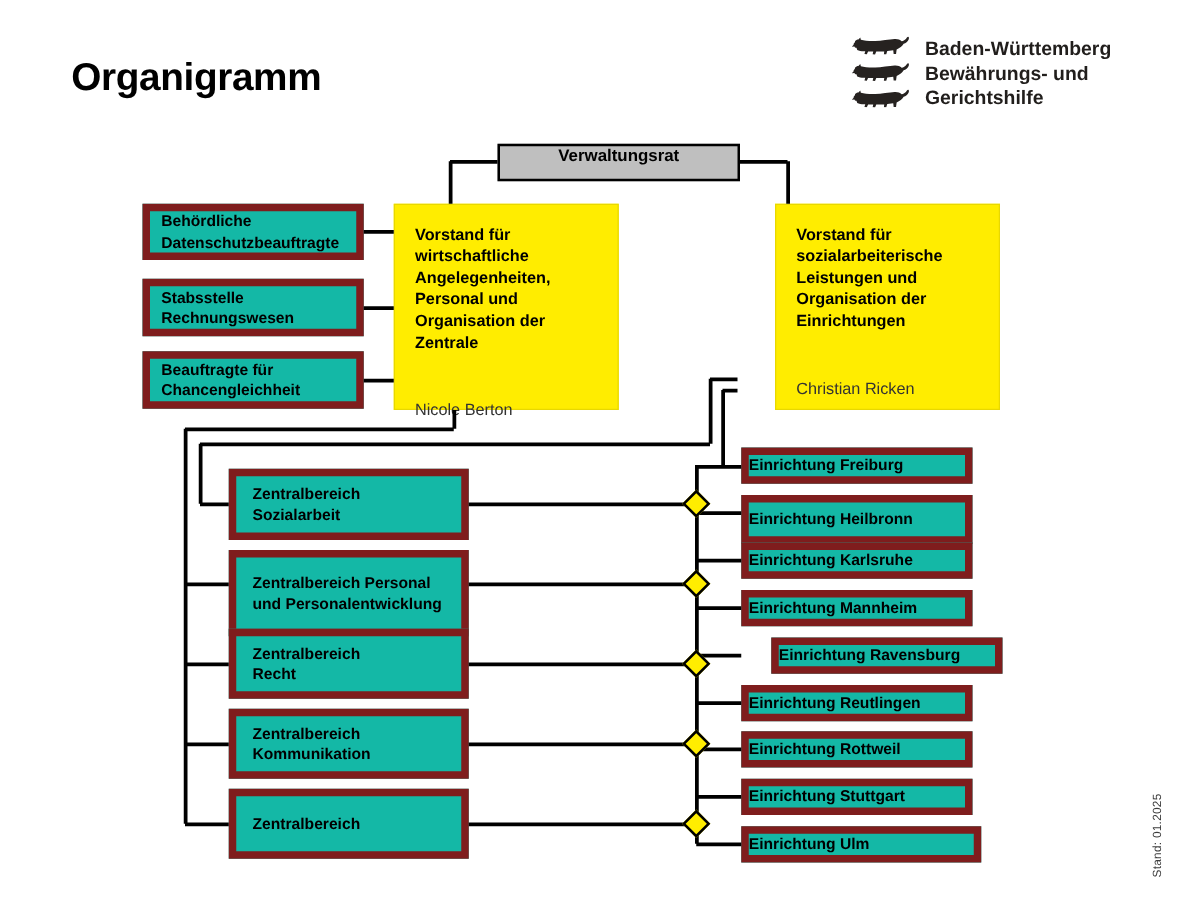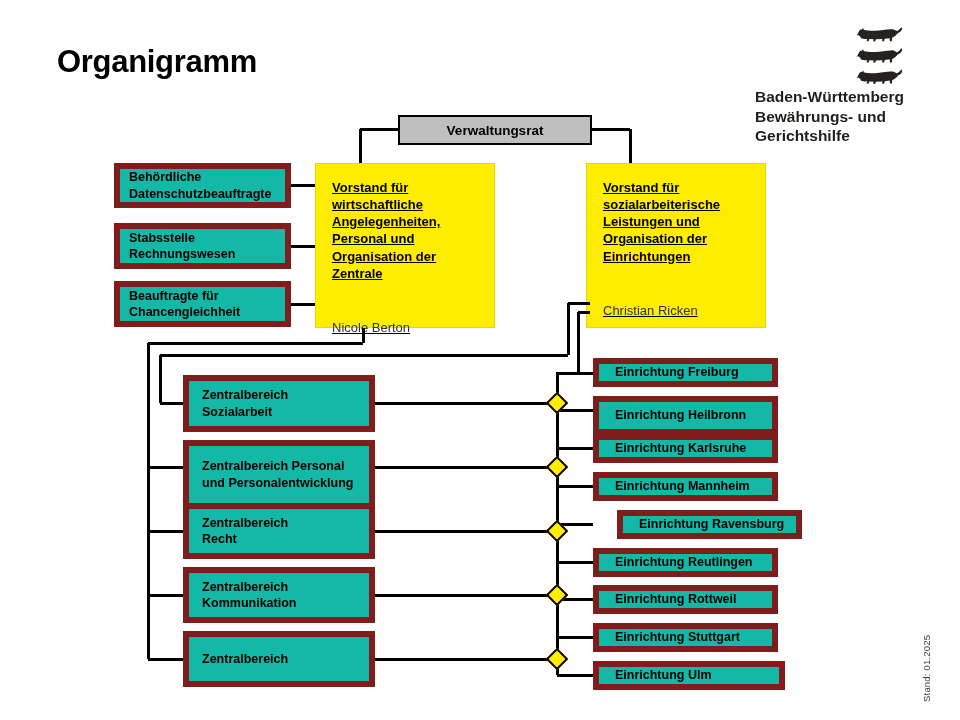--- a/index.html
+++ b/index.html
@@ -5,46 +5,46 @@
   html,body{margin:0;padding:0;background:#fff;}
   .canvas{
     position:relative;width:960px;height:720px;background:#ffffff;
     font-family:"Liberation Sans", sans-serif;overflow:hidden;
   }
   .page-title{
     position:absolute;left:57px;top:44px;margin:0;
     font-size:31px;font-weight:bold;color:#000;letter-spacing:-0.3px;
   }
   
-  .logo{position:absolute;left:744px;top:27px;display:flex;align-items:flex-end;flex-direction:column;}
+  .logo{position:absolute;left:681px;top:27px;display:flex;align-items:center;}
   .logo-lions{width:48px;height:57px;display:block;}
   .logo-text{margin-left:11px;font-size:15.5px;font-weight:bold;color:#211e1c;line-height:19.5px;padding-top:3px;}
   
   .box{position:absolute;box-sizing:border-box;}
   .box-gray{
     background:#bfbfbf;border:2px solid #000;
-    display:flex;align-items:center;justify-content:center;
+    display:flex;justify-content:center;
     font-size:13.5px;font-weight:bold;color:#000;
   }
   .box-exec{
     background:#ffed00;border:1px solid #e8d800;
     display:flex;flex-direction:column;justify-content:space-between;
     padding:15px 14px 14px 16px;
-    font-size:13px;line-height:1.32;color:#000;text-decoration:underline;
+    font-size:13px;line-height:1.32;color:#000;
   }
   .box-exec .exec-title{font-weight:bold;}
   .box-exec .exec-name{font-weight:normal;color:#333;margin-top:37px;}
   .box-light{
     background:#14b8a6;border:6px solid #7f1d1d;
     display:flex;flex-direction:column;justify-content:center;
     font-size:12.5px;font-weight:bold;color:#000;line-height:1.32;
   }
   .pad-staff{padding-left:9px;padding-right:4px;}
   .pad-dept{padding-left:13px;padding-right:4px;}
-  .pad-fac{padding-left:16px;padding-right:4px;}
+  .pad-fac{padding-left:0;padding-right:4px;}
   
   .hline{position:absolute;height:3px;background:#000;}
   .vline{position:absolute;width:3px;background:#000;}
   .diamond{
     position:absolute;width:16px;height:16px;box-sizing:border-box;
     background:#ffed00;border:2px solid #000;transform:rotate(45deg);
   }
   .stand-note{
     position:absolute;left:921px;top:610px;height:92px;
     writing-mode:vertical-rl;transform:rotate(180deg);
@@ -83,21 +83,21 @@
   </div>
 
   <div class="box box-gray" style="left:398px;top:115px;width:194px;height:30px;">
     <span>Verwaltungsrat</span>
   </div>
 
   <div class="box box-exec" style="left:315px;top:163px;width:180px;height:165px;">
     <div class="exec-title">Vorstand für wirtschaftliche Angelegenheiten, Personal und Organisation der Zentrale</div>
     <div class="exec-name">Nicole Berton</div>
   </div>
-  <div class="box box-exec" style="left:586px;top:163px;width:180px;height:165px;">
+  <div class="box box-exec" style="left:620px;top:163px;width:180px;height:165px;">
     <div class="exec-title">Vorstand für sozialarbeiterische Leistungen und Organisation der Einrichtungen</div>
     <div class="exec-name">Christian Ricken</div>
   </div>
 
   <div class="box box-light pad-staff" style="left:114px;top:163px;width:177px;height:45px;">
     <span>Behördliche</span>
     <span>Datenschutzbeauftragte</span>
   </div>
   <div class="box box-light pad-staff" style="left:114px;top:223px;width:177px;height:46px;">
     <span>Stabsstelle</span>

